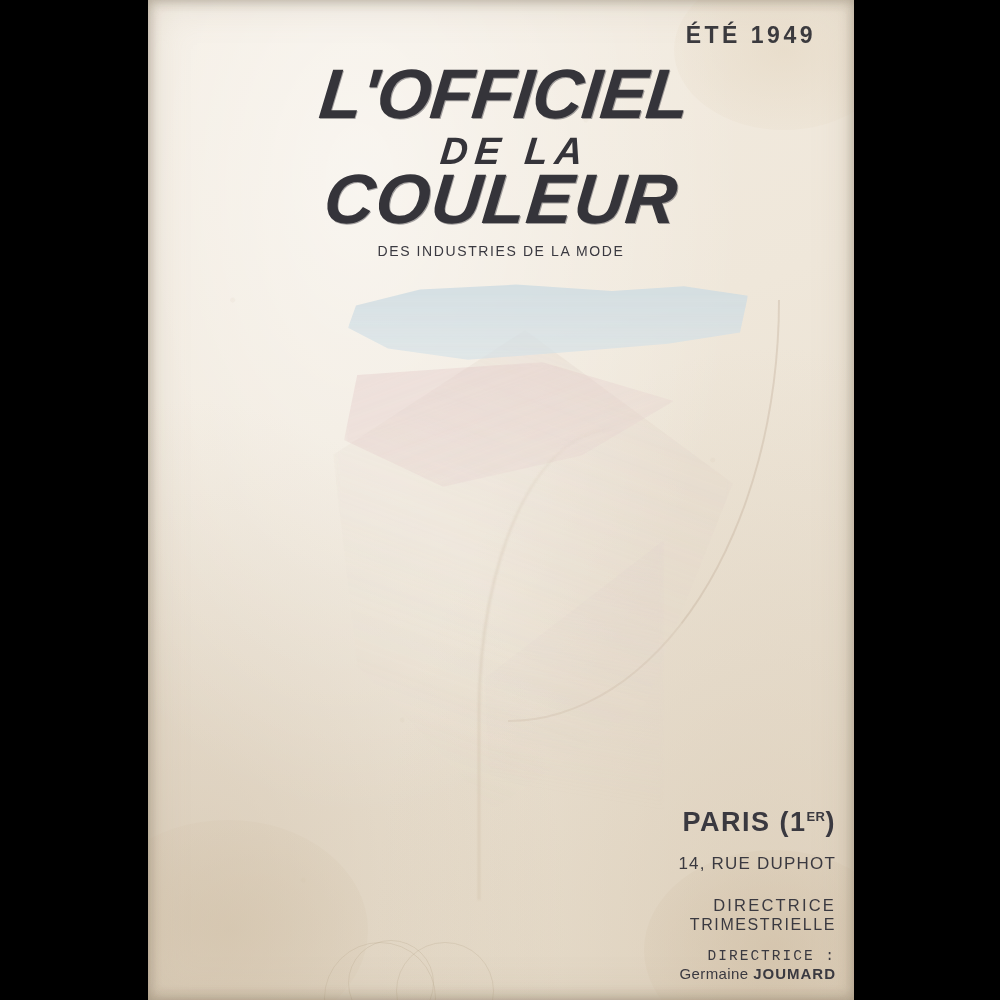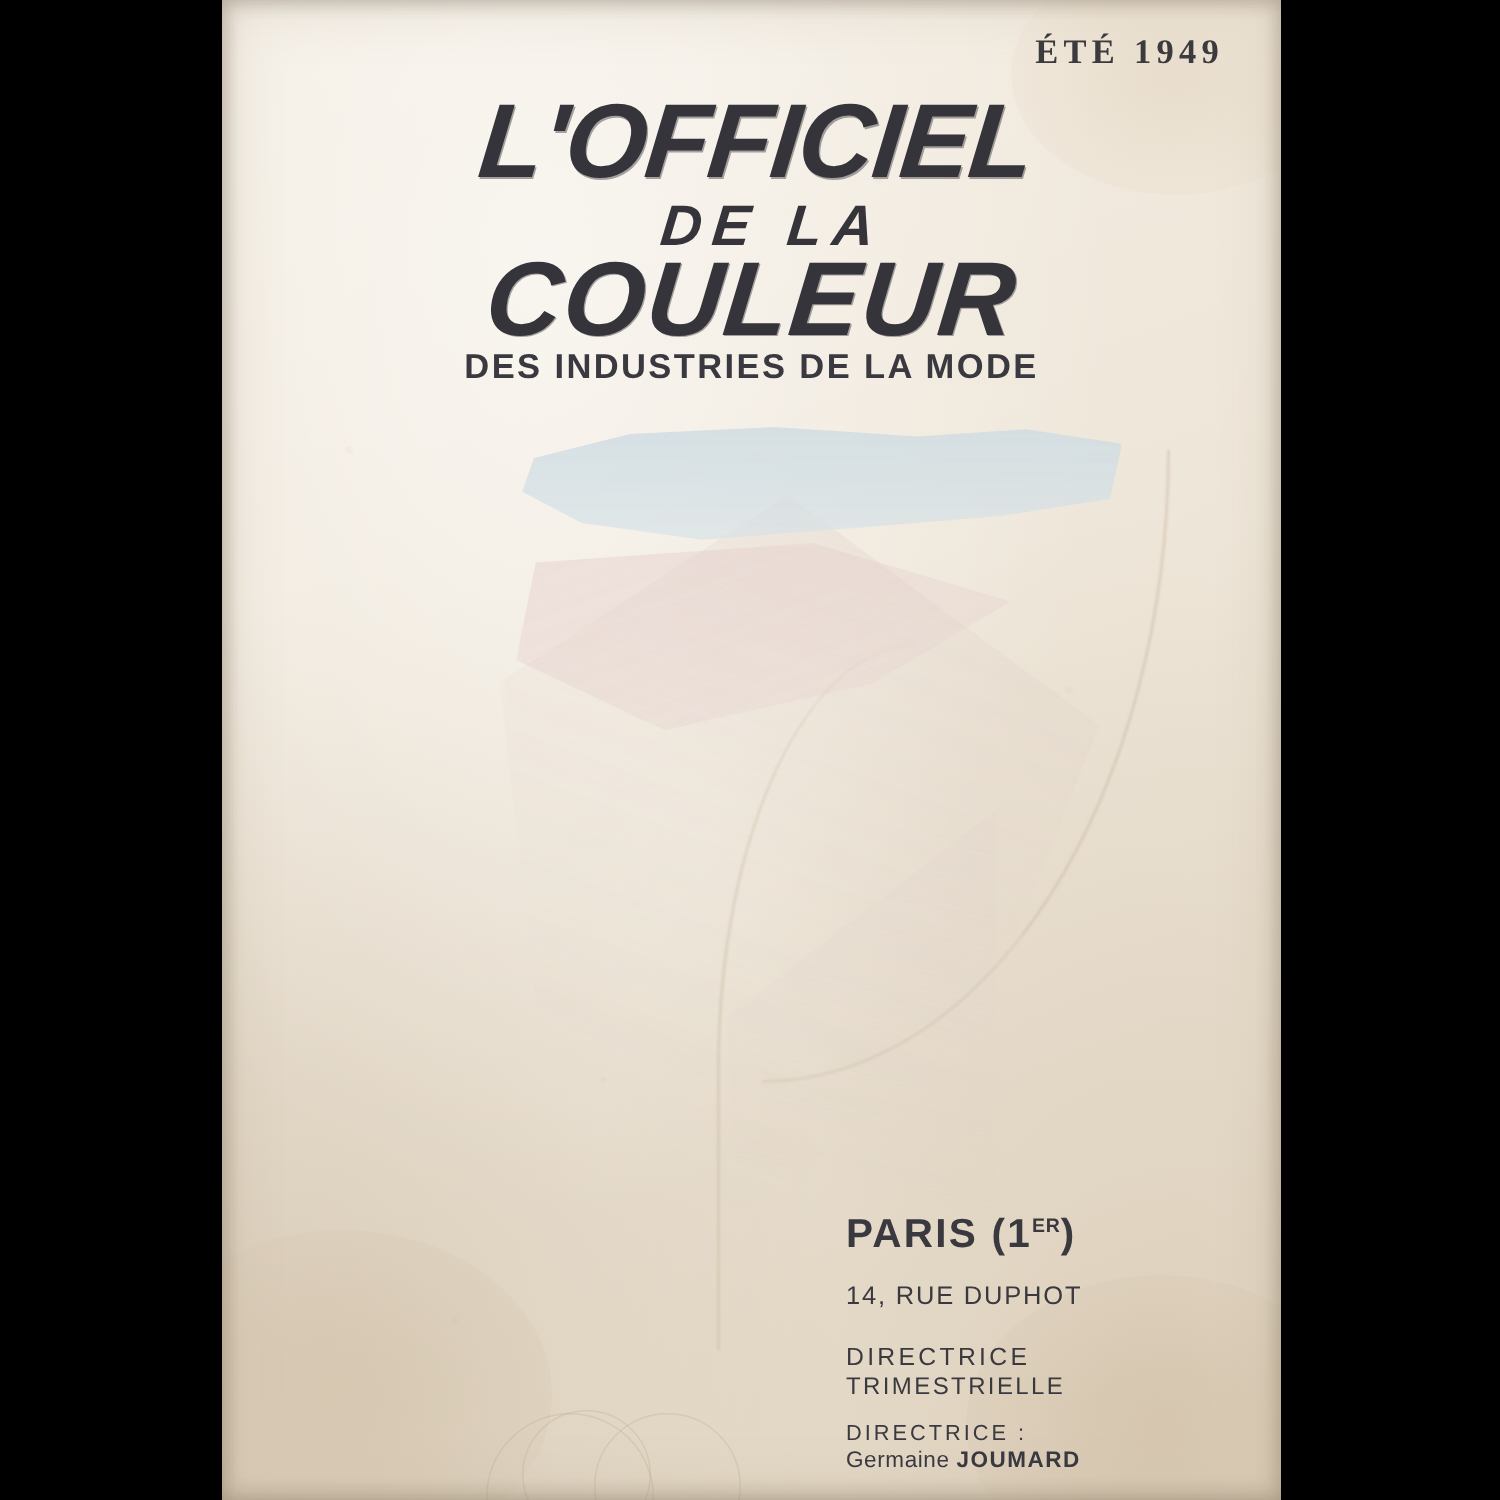--- a/index.html
+++ b/index.html
@@ -110,21 +110,21 @@
 
   
   .issue-date {
     position: absolute;
     right: 38px;
     top: 22px;
     font-size: 23px;
     letter-spacing: 3.5px;
     font-weight: 700;
     color: #3b3a3e;
-    font-family: Liberation Serif, serif;
+    font-family: Liberation Sans, sans-serif;
   }
 
   #masthead {
     position: absolute;
     left: 0;
     top: 62px;
     width: 706px;
     text-align: center;
     color: #35343a;
   }
@@ -151,32 +151,33 @@
     font-size: 70px;
     line-height: 0.92;
     font-weight: 700;
     letter-spacing: 1px;
     font-style: italic;
     transform: skewX(-6deg);
     margin-top: -6px;
     text-shadow: 1px 1px 0 rgba(60,58,64,0.45);
   }
   #subtitle {
-    font-size: 23px;
-    font-weight: 700;
+    font-size: 14px;
+    font-weight: 400;
     letter-spacing: 1.6px;
+    margin-top: 12px;
     color: #3a3940;
   }
 
   
   #imprint {
     position: absolute;
-    right: 30px;
+    right: 18px;
     bottom: 18px;
-    text-align: left;
+    text-align: right;
     color: #3a3940;
     width: 260px;
   }
   #imprint-city {
     font-size: 27px;
     font-weight: 700;
     letter-spacing: 1.5px;
   }
   #imprint-city sup {
     font-size: 13px;
@@ -202,20 +203,21 @@
     font-size: 17px;
     letter-spacing: 2.6px;
     margin-top: 20px;
     font-weight: 400;
   }
   #imprint-album sup { font-size: 11px; }
   #imprint-role {
     font-size: 14.5px;
     letter-spacing: 2px;
     margin-top: 14px;
+    font-family: Liberation Mono, monospace;
   }
   #imprint-name {
     font-size: 15px;
     margin-top: 1px;
     letter-spacing: 0.4px;
   }
   #imprint-name b { letter-spacing: 1px; }
 
   
   #cover-edges {

